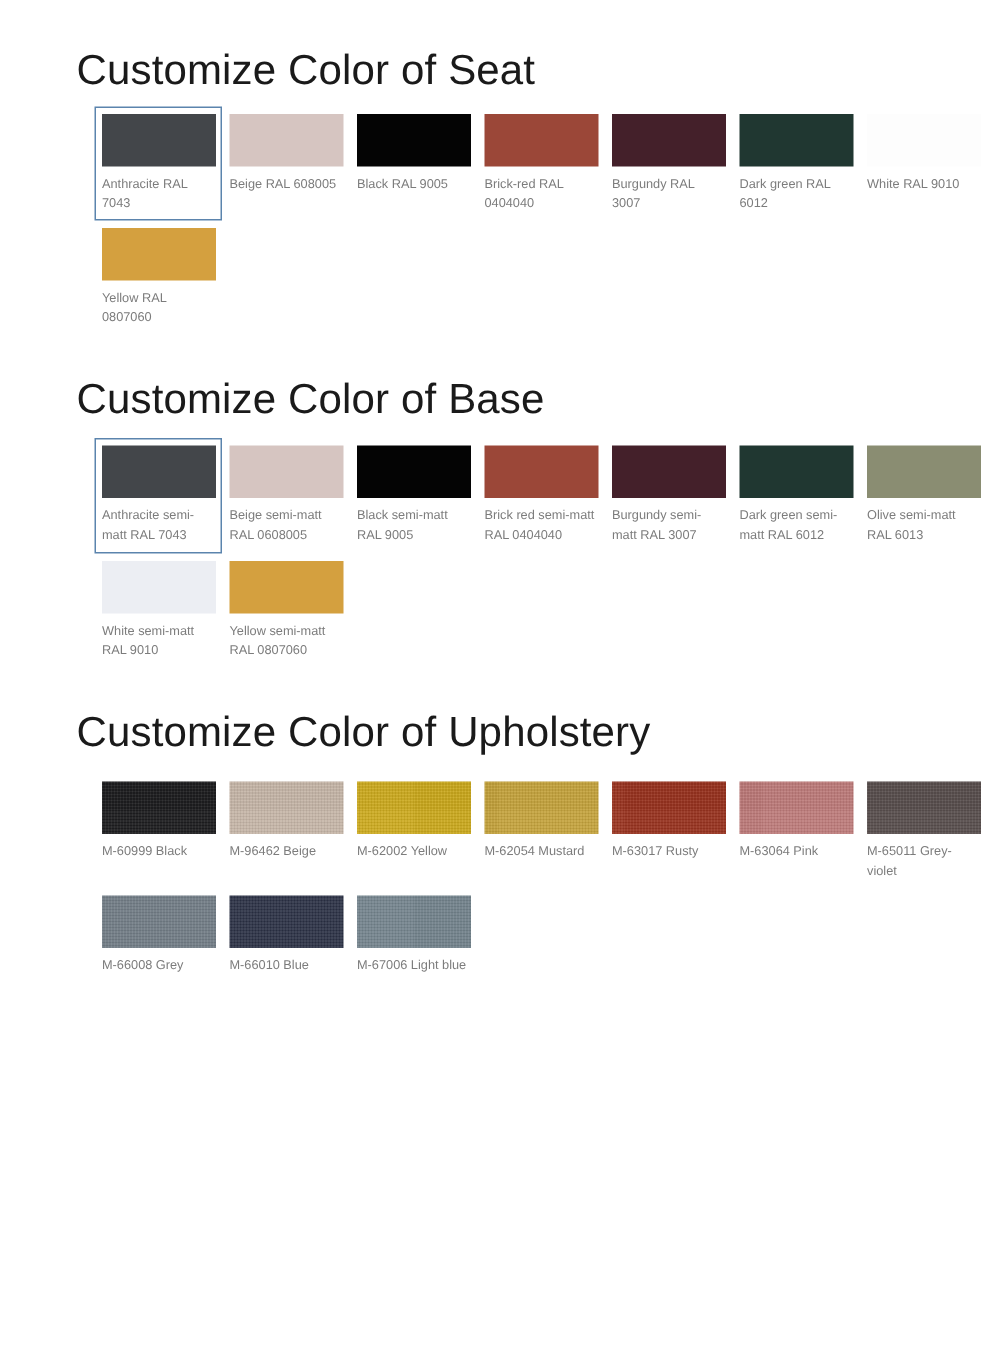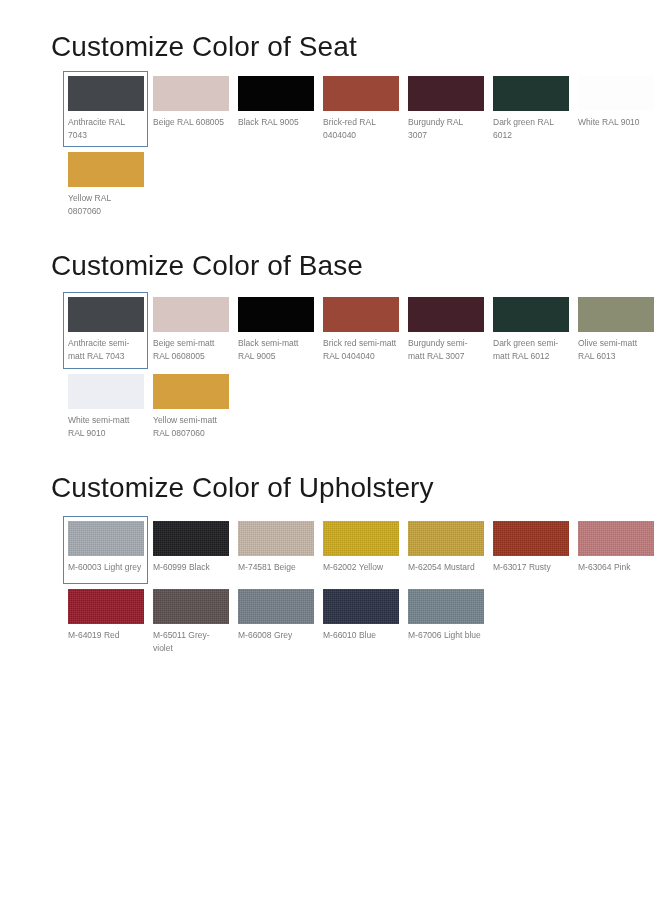--- a/index.html
+++ b/index.html
@@ -166,53 +166,45 @@
         <div class="swatch-cell">
           <span class="swatch-chip" style="background-color: rgb(212, 160, 63);"></span>
           <span class="swatch-label">Yellow semi-matt RAL 0807060</span>
         </div>
       </div>
   </div>
 
   <div class="section" id="section-upholstery">
     <h2 class="section-title">Customize Color of Upholstery</h2>
     <div class="swatch-grid">
-        <div class="swatch-cell selected">
-          <span class="swatch-chip" style="background-color: rgb(163, 170, 175);"></span>
-          <span class="swatch-label">M-60003 Light grey</span>
-        </div>
         <div class="swatch-cell">
           <span class="swatch-chip" style="background-color: rgb(29, 29, 31);"></span>
           <span class="swatch-label">M-60999 Black</span>
         </div>
         <div class="swatch-cell">
           <span class="swatch-chip" style="background-color: rgb(197, 181, 167);"></span>
-          <span class="swatch-label">M-74581 Beige</span>
+          <span class="swatch-label">M-96462 Beige</span>
         </div>
         <div class="swatch-cell">
           <span class="swatch-chip" style="background-color: rgb(204, 170, 29);"></span>
           <span class="swatch-label">M-62002 Yellow</span>
         </div>
         <div class="swatch-cell">
           <span class="swatch-chip" style="background-color: rgb(196, 162, 59);"></span>
           <span class="swatch-label">M-62054 Mustard</span>
         </div>
         <div class="swatch-cell">
           <span class="swatch-chip" style="background-color: rgb(153, 51, 31);"></span>
           <span class="swatch-label">M-63017 Rusty</span>
         </div>
         <div class="swatch-cell">
           <span class="swatch-chip" style="background-color: rgb(189, 122, 121);"></span>
           <span class="swatch-label">M-63064 Pink</span>
         </div>
         <div class="swatch-cell">
-          <span class="swatch-chip" style="background-color: rgb(149, 25, 39);"></span>
-          <span class="swatch-label">M-64019 Red</span>
-        </div>
-        <div class="swatch-cell">
           <span class="swatch-chip" style="background-color: rgb(89, 79, 78);"></span>
           <span class="swatch-label">M-65011 Grey-violet</span>
         </div>
         <div class="swatch-cell">
           <span class="swatch-chip" style="background-color: rgb(115, 126, 135);"></span>
           <span class="swatch-label">M-66008 Grey</span>
         </div>
         <div class="swatch-cell">
           <span class="swatch-chip" style="background-color: rgb(42, 48, 68);"></span>
           <span class="swatch-label">M-66010 Blue</span>

